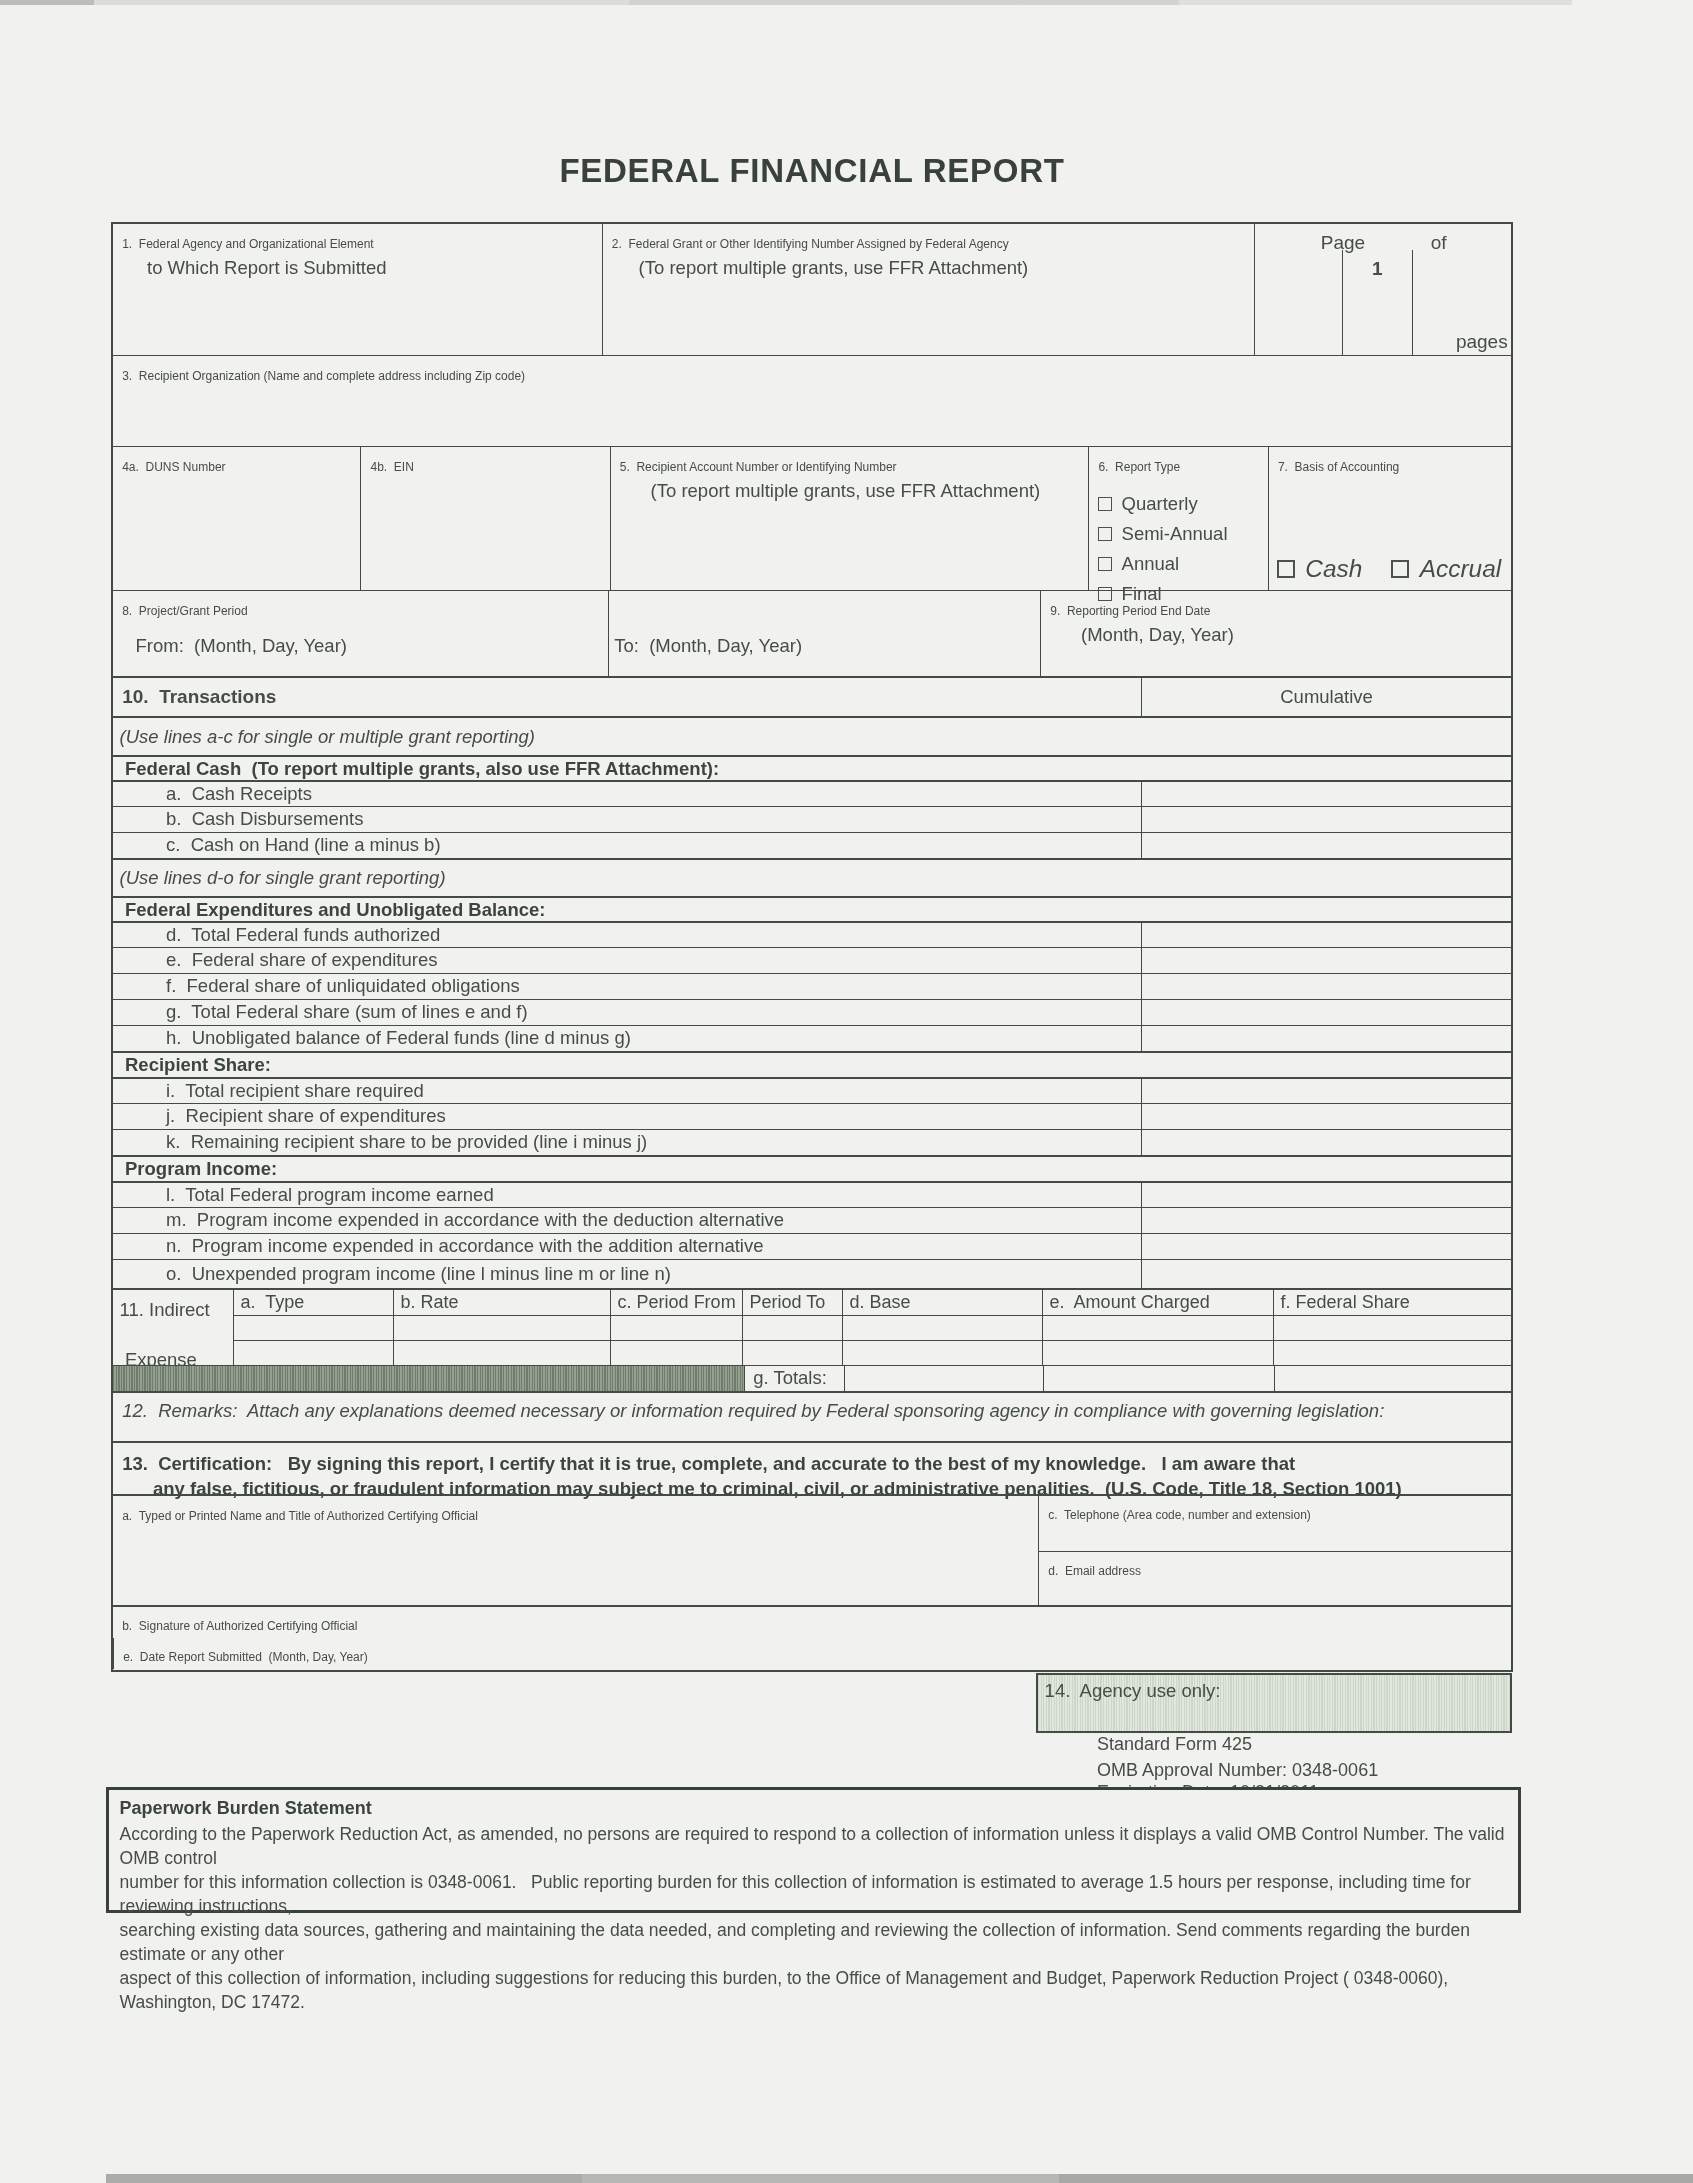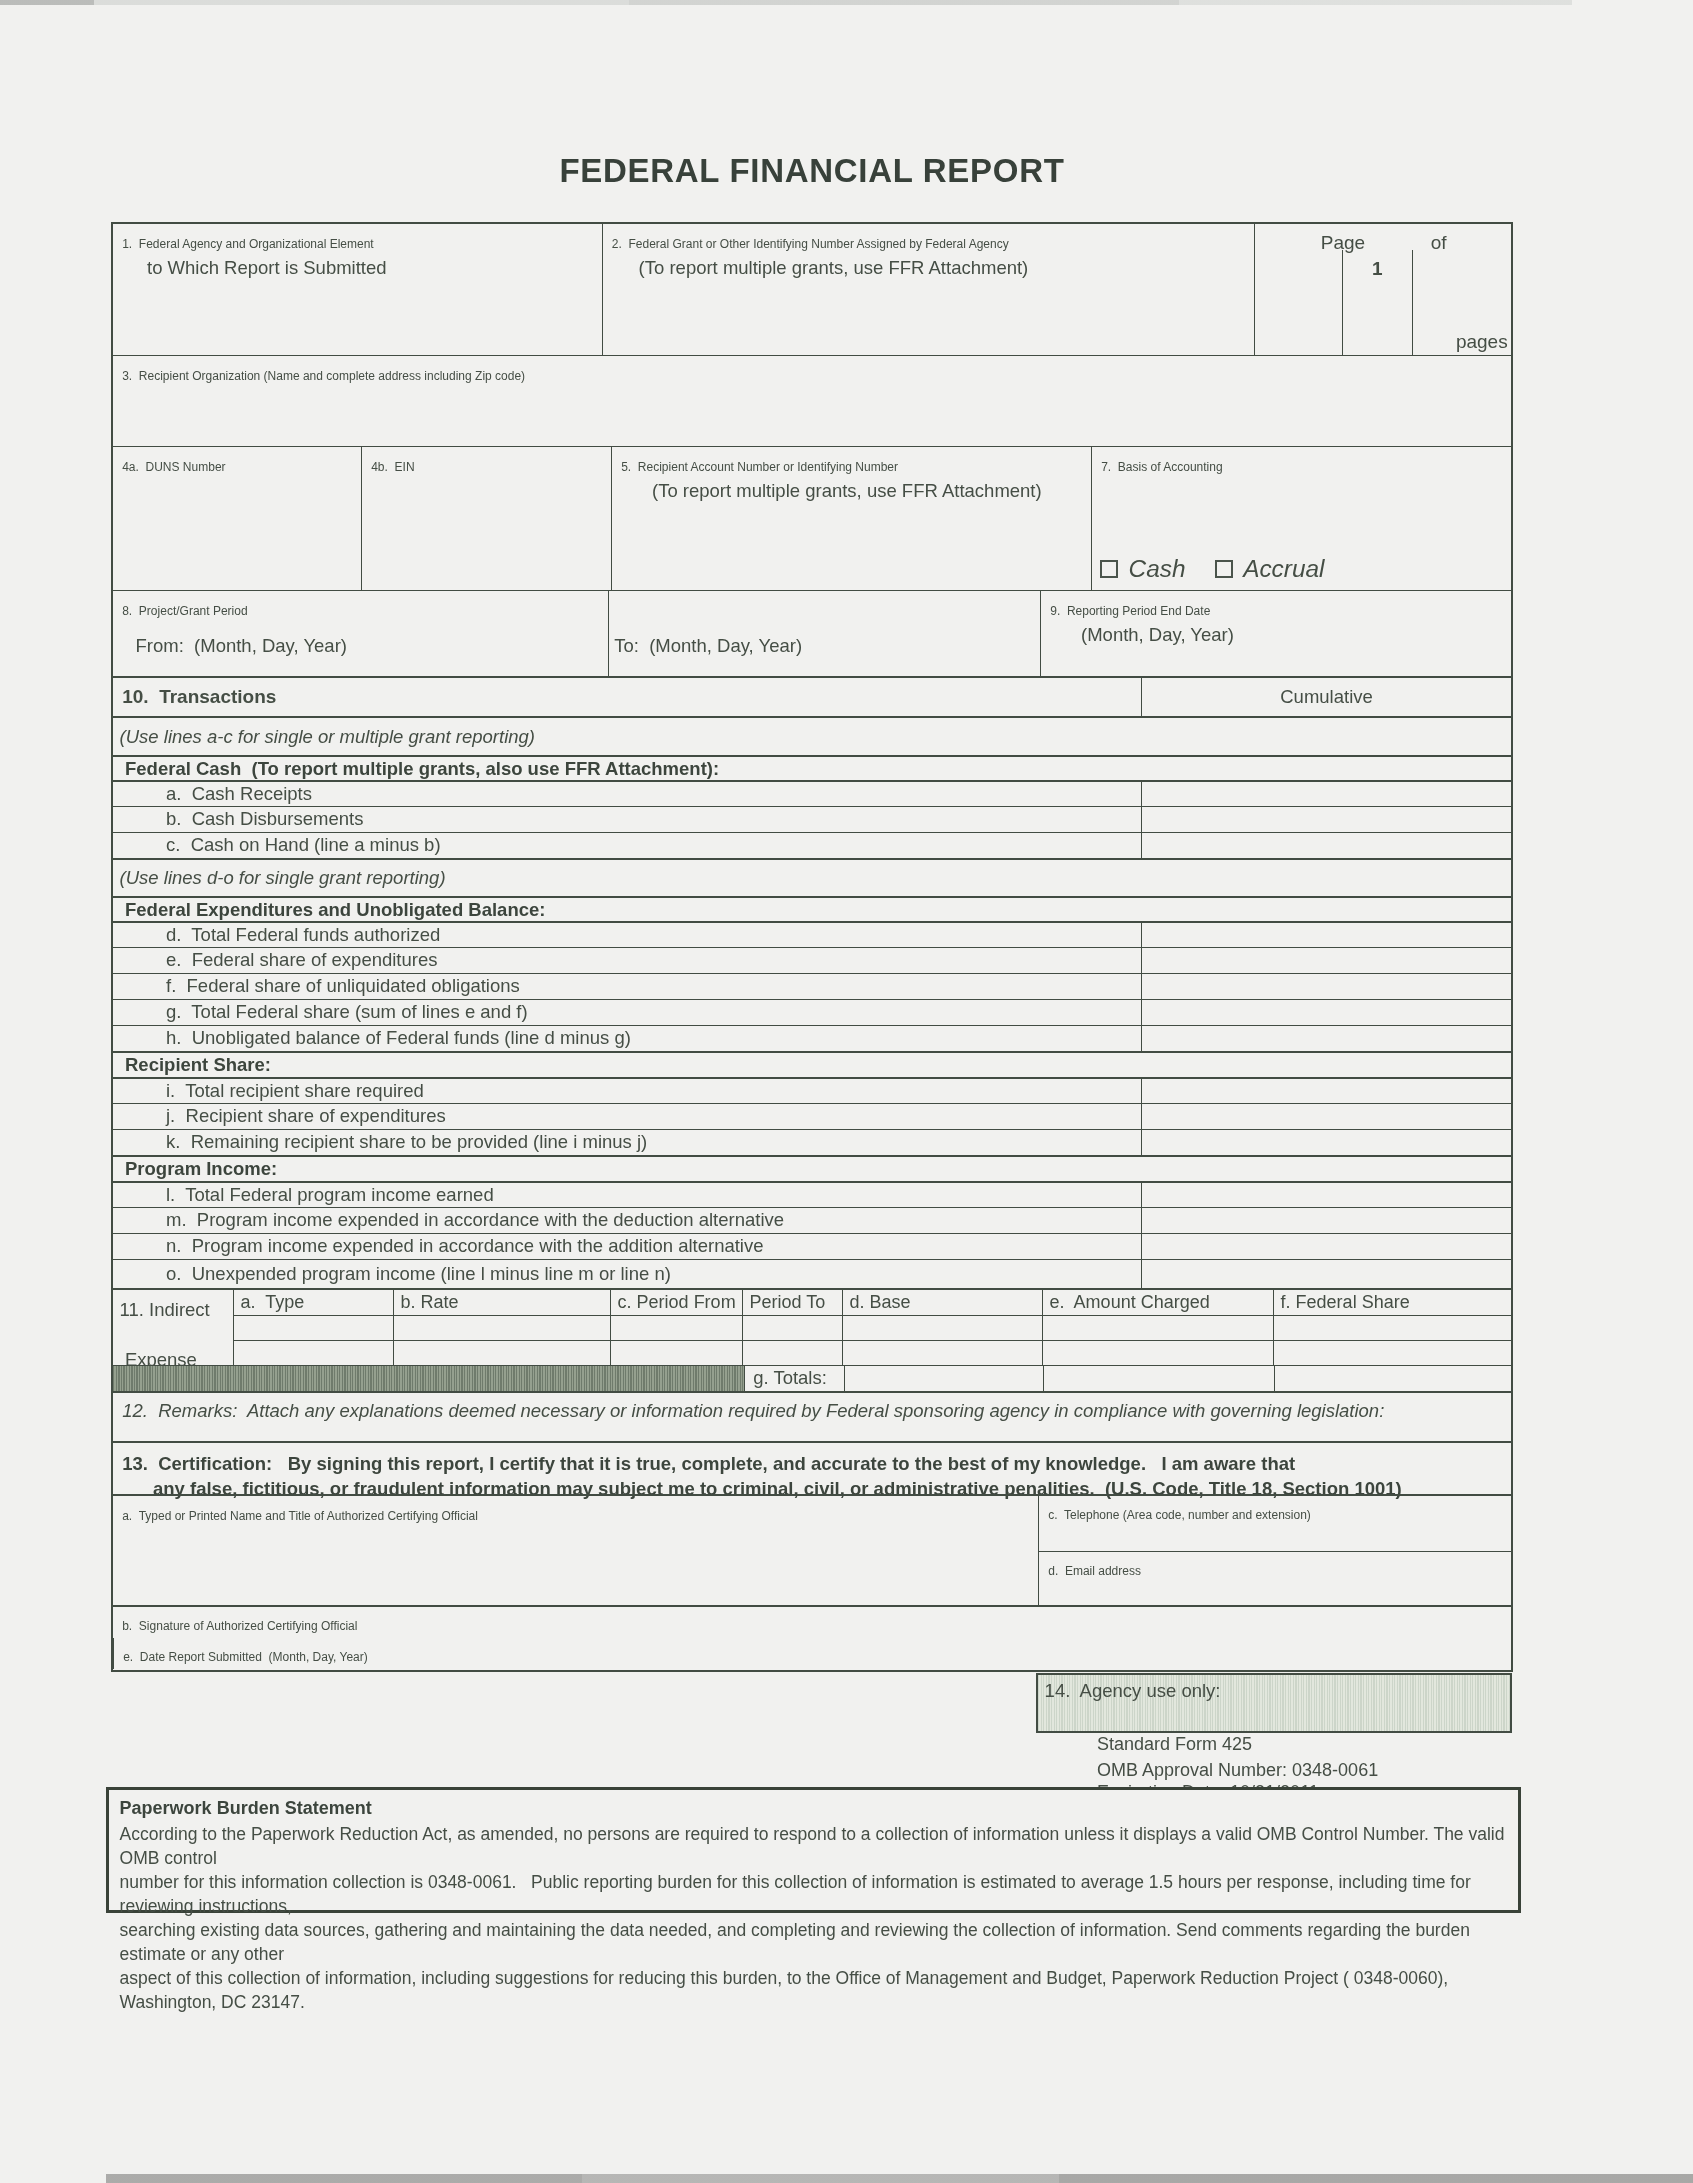--- a/index.html
+++ b/index.html
@@ -162,20 +162,41 @@
       <div class="cell c-4a">
         <div class="lbl txt">4a.  DUNS Number</div>
       </div>
       <div class="cell c-4b">
         <div class="lbl txt">4b.  EIN</div>
       </div>
       <div class="cell c-5">
         <div class="lbl txt">5.  Recipient Account Number or Identifying Number</div>
         <div class="lbl2 txt indent3" style="padding-left:40px;">(To report multiple grants, use FFR Attachment)</div>
       </div>
+      <div class="cell c-6">
+        <div class="lbl txt">6.  Report Type</div>
+        <div class="opts6">
+          <div class="opt">
+            <span class="cb"></span>
+            <span class="txt">Quarterly</span>
+          </div>
+          <div class="opt">
+            <span class="cb"></span>
+            <span class="txt">Semi-Annual</span>
+          </div>
+          <div class="opt">
+            <span class="cb"></span>
+            <span class="txt">Annual</span>
+          </div>
+          <div class="opt">
+            <span class="cb"></span>
+            <span class="txt">Final</span>
+          </div>
+        </div>
+      </div>
       <div class="cell c-7">
         <div class="lbl txt">7.  Basis of Accounting</div>
         <div class="opts7">
           <div class="opt">
             <span class="cb big"></span>
             <span class="txt">Cash</span>
           </div>
           <div class="opt">
             <span class="cb big"></span>
             <span class="txt">Accrual</span>
@@ -361,18 +382,18 @@
     <div class="txt">Standard Form 425</div>
     <div class="txt" style="margin-top:4px;">OMB Approval Number: 0348-0061</div>
     <div class="txt">Expiration Date: 10/31/2011</div>
   </div>
 
   <div class="burden">
     <div class="b-title txt">Paperwork Burden Statement</div>
     <div class="b-line txt">According to the Paperwork Reduction Act, as amended, no persons are required to respond to a collection of information unless it displays a valid OMB Control Number. The valid OMB control</div>
     <div class="b-line txt">number for this information collection is 0348-0061.   Public reporting burden for this collection of information is estimated to average 1.5 hours per response, including time for reviewing instructions,</div>
     <div class="b-line txt">searching existing data sources, gathering and maintaining the data needed, and completing and reviewing the collection of information. Send comments regarding the burden estimate or any other</div>
-    <div class="b-line txt">aspect of this collection of information, including suggestions for reducing this burden, to the Office of Management and Budget, Paperwork Reduction Project ( 0348-0060), Washington, DC 23147.</div>
+    <div class="b-line txt">aspect of this collection of information, including suggestions for reducing this burden, to the Office of Management and Budget, Paperwork Reduction Project ( 0348-0060), Washington, DC 17472.</div>
   </div>
 
   <div class="scan-bottom"></div>
 </div>
 
 
 </body></html>

